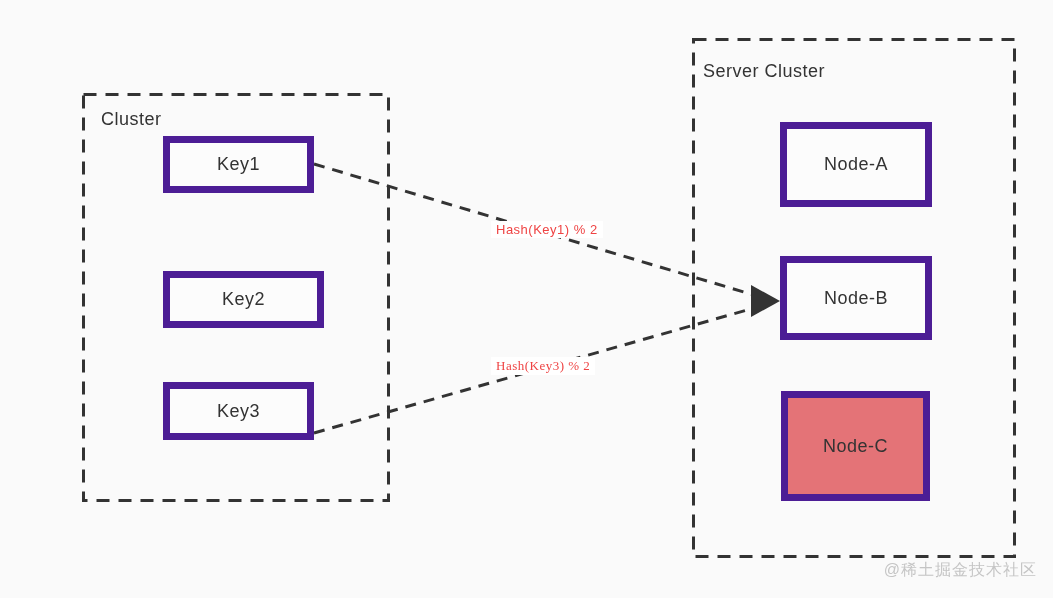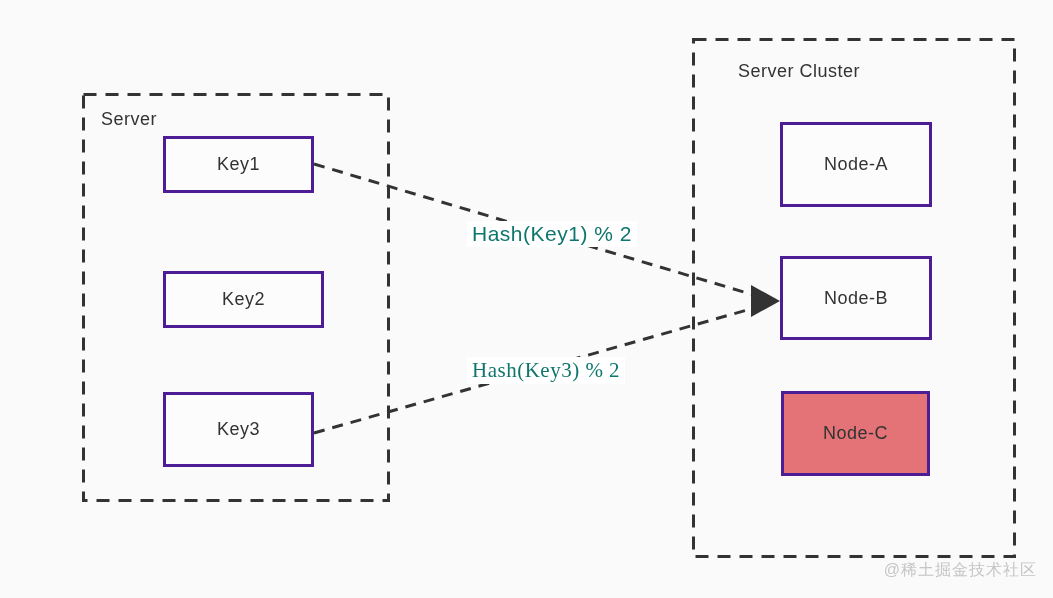--- a/index.html
+++ b/index.html
@@ -30,47 +30,48 @@
     fill: none;
   }
   .group-label {
     position: absolute;
     font-size: 18px;
     letter-spacing: 0.5px;
     color: #333333;
     white-space: nowrap;
   }
   .client-label { left: 101px; top: 109px; }
-  .server-label { left: 738px; top: 61px; }
+  .server-label { left: 703px; top: 61px; }
   .box {
     position: absolute;
     box-sizing: border-box;
-    border: 3px solid #4c1d95;
+    border: 7px solid #4c1d95;
     background: #fcfcfc;
     display: flex;
     align-items: center;
     justify-content: center;
     font-size: 18px;
     letter-spacing: 0.5px;
     color: #333333;
   }
   .key1 { left: 163px; top: 136px; width: 151px; height: 57px; }
   .key2 { left: 163px; top: 271px; width: 161px; height: 57px; }
-  .key3 { left: 163px; top: 392px; width: 151px; height: 75px; }
+  .key3 { left: 163px; top: 382px; width: 151px; height: 58px; }
   .node-a { left: 780px; top: 122px; width: 152px; height: 85px; }
   .node-b { left: 780px; top: 256px; width: 152px; height: 84px; }
-  .node-c { left: 781px; top: 391px; width: 149px; height: 85px; background: #e47377; }
+  .node-c { left: 781px; top: 391px; width: 149px; height: 110px; background: #e47377; }
   .edge-label {
     position: absolute;
-    font-size: 21px;
+    font-size: 13px;
     letter-spacing: 0.5px;
-    color: #0f766e;
+    color: #ef4444;
     background: #ffffff;
     padding: 1px 5px;
     white-space: nowrap;
+    margin-left: 24px;
   }
   .edge-label-1 { left: 467px; top: 221px; }
   .edge-label-2 { left: 467px; top: 357px; font-family: Liberation Serif, serif; }
   .watermark {
     position: absolute;
     right: 16px;
     top: 560px;
     font-size: 16px;
     letter-spacing: 1px;
     color: #c5c5c5;
@@ -83,21 +84,21 @@
 <div class="canvas">
 
   <svg class="connector-layer" width="1053" height="598" viewBox="0 0 1053 598" aria-hidden="true">
     <rect class="dashed-rect" x="83.5" y="94.5" width="305" height="406"></rect>
     <rect class="dashed-rect" x="693.5" y="39.5" width="321" height="517"></rect>
     <line class="dash-line" x1="314" y1="164" x2="754" y2="295"></line>
     <line class="dash-line" x1="314" y1="433" x2="754" y2="308"></line>
     <polygon points="780,301 751,285 751,317" fill="#333333"></polygon>
   </svg>
 
-  <div class="group-label client-label">Server</div>
+  <div class="group-label client-label">Cluster</div>
 
   <div class="group-label server-label">Server Cluster</div>
 
   <div class="box key1">Key1</div>
   <div class="box key2">Key2</div>
   <div class="box key3">Key3</div>
 
   <div class="box node-b">Node-B</div>
   <div class="box node-a">Node-A</div>
   <div class="box node-c">Node-C</div>

